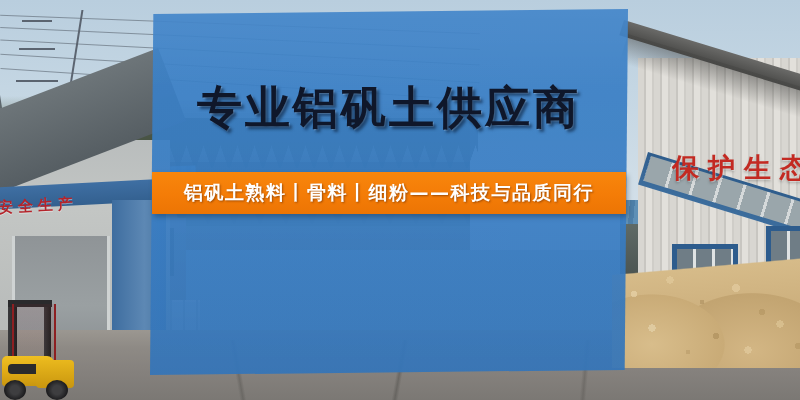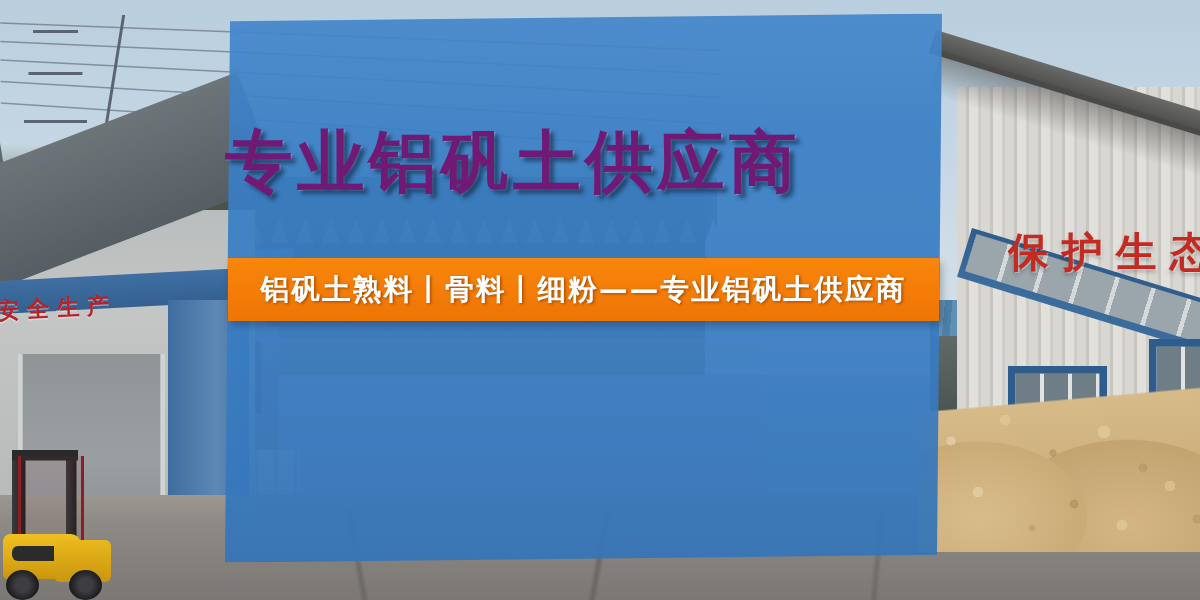--- a/index.html
+++ b/index.html
@@ -298,21 +298,22 @@
     left: 150px; top: 9px; width: 478px; height: 366px;
     clip-path: polygon(0.7% 1.4%, 100% 0%, 99.3% 98.6%, 0% 100%);
     background:
       linear-gradient(180deg, rgba(255,255,255,.05) 0%, rgba(255,255,255,0) 22%),
       linear-gradient(180deg, rgba(20,60,110,0) 58%, rgba(20,60,110,.10) 100%);
     pointer-events: none;
   }
 
   .headline {
     position: absolute; left: 150px; top: 78px; width: 478px;
-    color: #701a75;
+    text-align: center;
+    color: #0f172a;
     font-family: "DejaVu Sans", sans-serif;
     font-size: 45px; font-weight: 700; letter-spacing: 3px;
     text-shadow: 3px 3px 3px rgba(15,40,70,.65), 1px 1px 0 rgba(255,255,255,.25);
     white-space: nowrap;
   }
 
   .sub-banner {
     position: absolute; left: 152px; top: 172px; width: 474px; height: 42px;
     background: linear-gradient(180deg, #f8860c 0%, #f47c07 55%, #ec7504 100%);
     box-shadow: 2px 3px 5px rgba(0,0,0,.25);
@@ -418,17 +419,17 @@
     <div class="orePile"></div>
     <div class="oreTex"></div>
   </div>
 
   <div class="panel"></div>
   <div class="panel-tint"></div>
 
   <div class="headline">专业铝矾土供应商</div>
 
   <div class="sub-banner">
-    <span>铝矾土熟料丨骨料丨细粉——专业铝矾土供应商</span>
+    <span>铝矾土熟料丨骨料丨细粉——科技与品质同行</span>
   </div>
 
 
 </div>
 
 </body></html>

